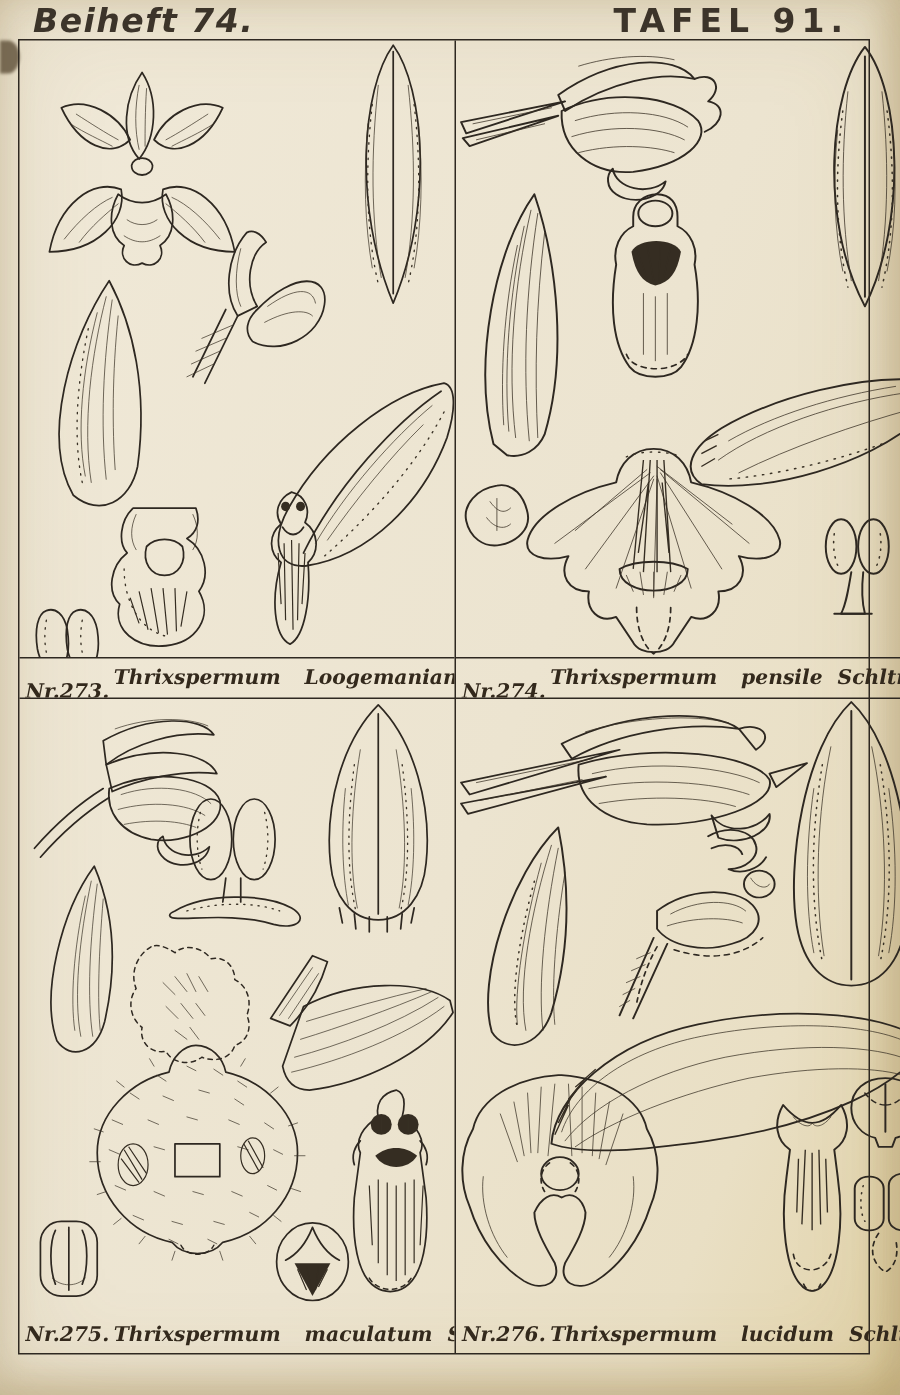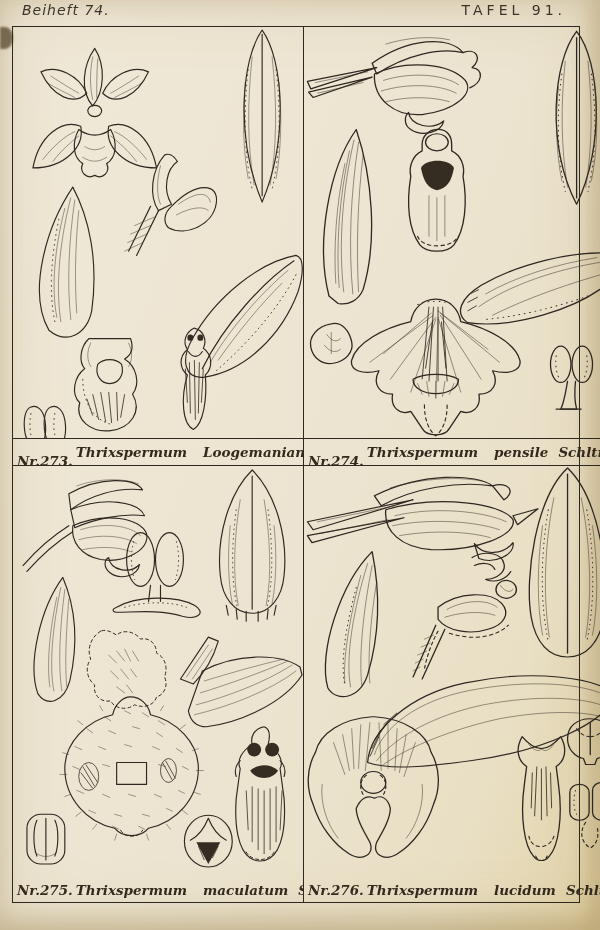--- a/index.html
+++ b/index.html
@@ -16,21 +16,21 @@
                inset 0 -12px 24px rgba(140,108,50,.20),
                inset 0 6px 14px rgba(255,255,250,.25);
   }
   .edge-smudge{
     position:absolute;left:0;top:27px;width:13px;height:22px;
     background:#55462f;opacity:.75;border-radius:0 60% 60% 0/0 50% 50% 0;
     filter:blur(1px);
   }
   .hdr{
     position:absolute;top:2px;color:#3c342a;
-    font-family:"DejaVu Sans", sans-serif;font-weight:400;font-size:14px;
+    font-family:"DejaVu Sans", sans-serif;font-weight:700;font-size:22px;
   }
   .hdr.left{left:22px;font-style:italic;letter-spacing:1px;}
   .hdr.right{right:34px;letter-spacing:4px;}
   .plate{
     position:absolute;left:12px;top:26px;width:568px;height:877px;
     border:1.8px solid #2e2821;box-sizing:border-box;
     display:grid;grid-template-columns:291px 1fr;grid-template-rows:439px 1fr;
   }
   .panel{position:relative;display:flex;flex-direction:column;box-sizing:border-box;min-height:0;}
   .panel.pleft{border-right:1.6px solid #2e2821;}

